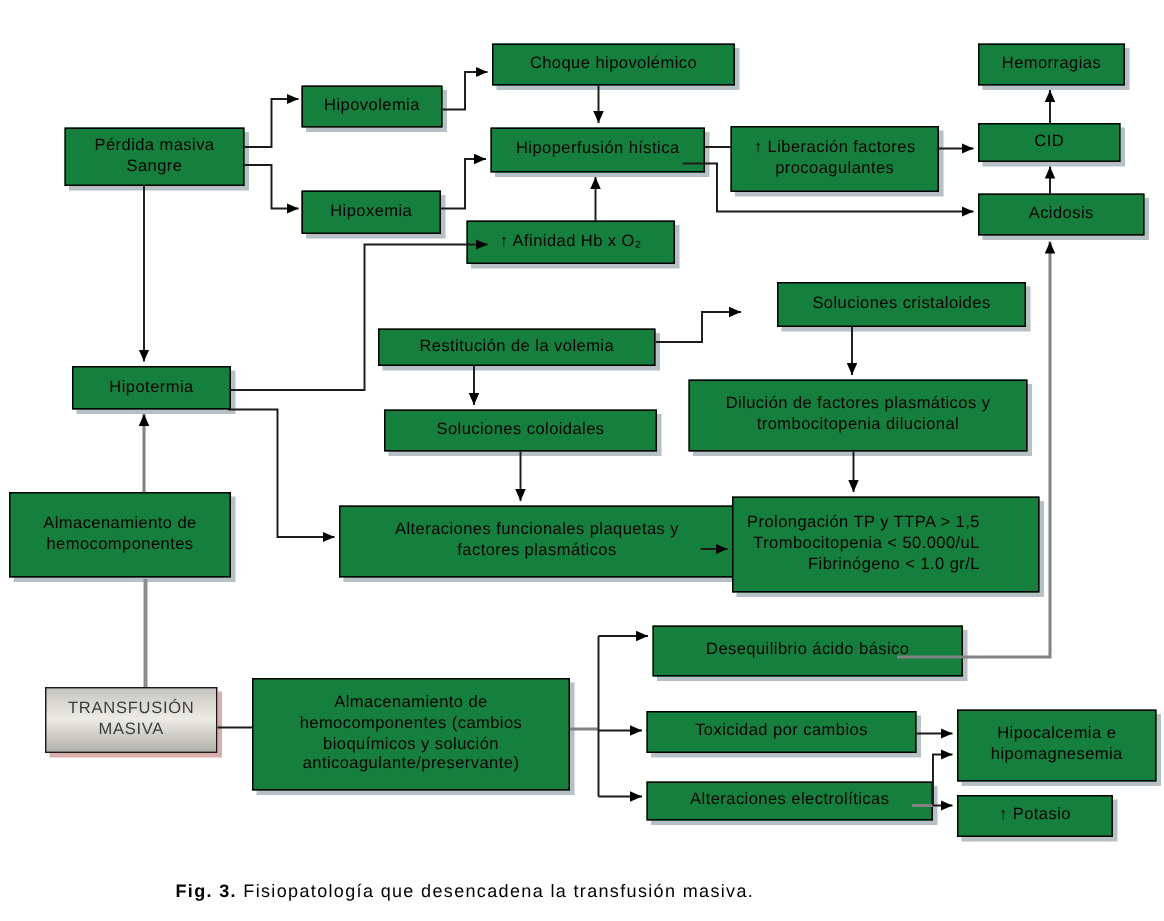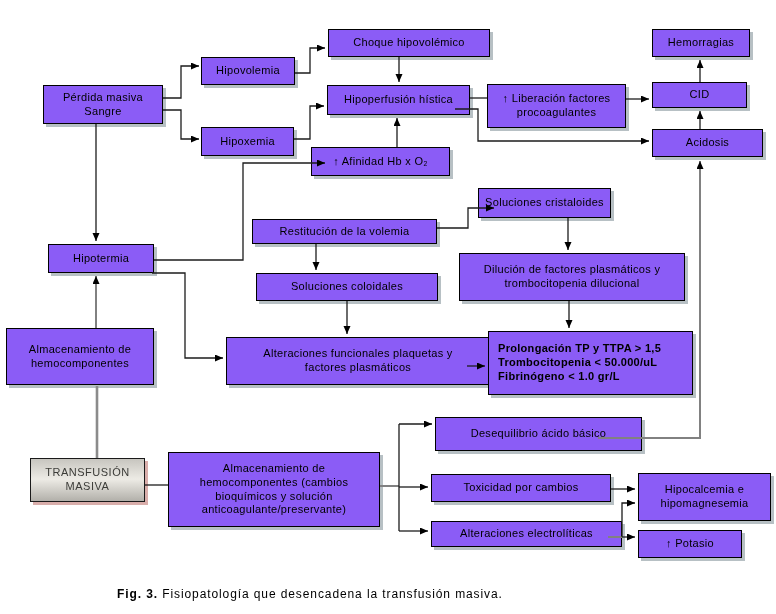--- a/index.html
+++ b/index.html
@@ -5,28 +5,28 @@
   html,body{margin:0;padding:0;background:#ffffff;}
   #canvas{
     position:relative;width:776px;height:614px;background:#ffffff;overflow:hidden;
     font-family:"Liberation Sans","DejaVu Sans",sans-serif;color:#000;
   }
   #wires{position:absolute;left:0;top:0;pointer-events:none;z-index:3;}
   .ln{stroke:#1c1c1c;stroke-width:1.3;fill:none;}
   .gy{stroke:#818181;stroke-width:2;fill:none;}
   .gy2{stroke:#8b8b8b;stroke-width:2.6;fill:none;}
   .node{
-    position:absolute;box-sizing:border-box;background:#8b5cf6;
+    position:absolute;box-sizing:border-box;background:#15803d;
     border:1.5px solid #000;box-shadow:3px 3px 0 #b7c0c4;
     display:flex;align-items:center;justify-content:center;
     text-align:center;white-space:pre-line;
     font-size:11px;line-height:1.25;letter-spacing:0.3px;
     padding:1px 3px;z-index:2;
   }
-  .node.left-align{justify-content:flex-start;text-align:left;padding-left:9px;padding-right:1px;font-weight:bold;}
+  .node.left-align{justify-content:flex-start;text-align:right;padding-left:9px;padding-right:1px;}
   .node.shaded{
     background:linear-gradient(180deg,#c7c5bf 0%,#edebe5 48%,#b2b0aa 100%);
     border:1.5px solid #1a1a1a;box-shadow:3px 3px 0 #d9aeab;
     color:#3c3c38;letter-spacing:0.5px;
   }
   .caption{
     position:absolute;left:117px;top:587px;z-index:2;
     font-size:12px;letter-spacing:0.9px;white-space:nowrap;
   }
   .caption .b{font-weight:bold;}
@@ -92,21 +92,21 @@
   <div class="node" style="left:201px;top:57px;width:94px;height:28px">Hipovolemia</div>
   <div class="node" style="left:201px;top:127px;width:93px;height:29px">Hipoxemia</div>
   <div class="node" style="left:328px;top:29px;width:162px;height:28px">Choque hipovolémico</div>
   <div class="node" style="left:327px;top:85px;width:143px;height:30px">Hipoperfusión hística</div>
   <div class="node" style="left:487px;top:84px;width:139px;height:44px">↑ Liberación factores
 procoagulantes</div>
   <div class="node" style="left:652px;top:29px;width:98px;height:28px">Hemorragias</div>
   <div class="node" style="left:652px;top:82px;width:95px;height:26px">CID</div>
   <div class="node" style="left:652px;top:129px;width:111px;height:28px">Acidosis</div>
   <div class="node" style="left:311px;top:147px;width:139px;height:29px">↑ Afinidad Hb x O₂</div>
-  <div class="node" style="left:478px;top:188px;width:133px;height:30px">Soluciones cristaloides</div>
+  <div class="node" style="left:518px;top:188px;width:166px;height:30px">Soluciones cristaloides</div>
   <div class="node" style="left:252px;top:219px;width:185px;height:25px">Restitución de la volemia</div>
   <div class="node" style="left:459px;top:253px;width:226px;height:48px">Dilución de factores plasmáticos y
 trombocitopenia dilucional</div>
   <div class="node" style="left:256px;top:273px;width:182px;height:28px">Soluciones coloidales</div>
   <div class="node" style="left:48px;top:244px;width:106px;height:29px">Hipotermia</div>
   <div class="node" style="left:6px;top:328px;width:148px;height:57px">Almacenamiento de
 hemocomponentes</div>
   <div class="node" style="left:226px;top:337px;width:264px;height:48px">Alteraciones funcionales plaquetas y
 factores plasmáticos</div>
   <div class="node left-align" style="left:488px;top:331px;width:205px;height:64px">Prolongación TP y TTPA &gt; 1,5

